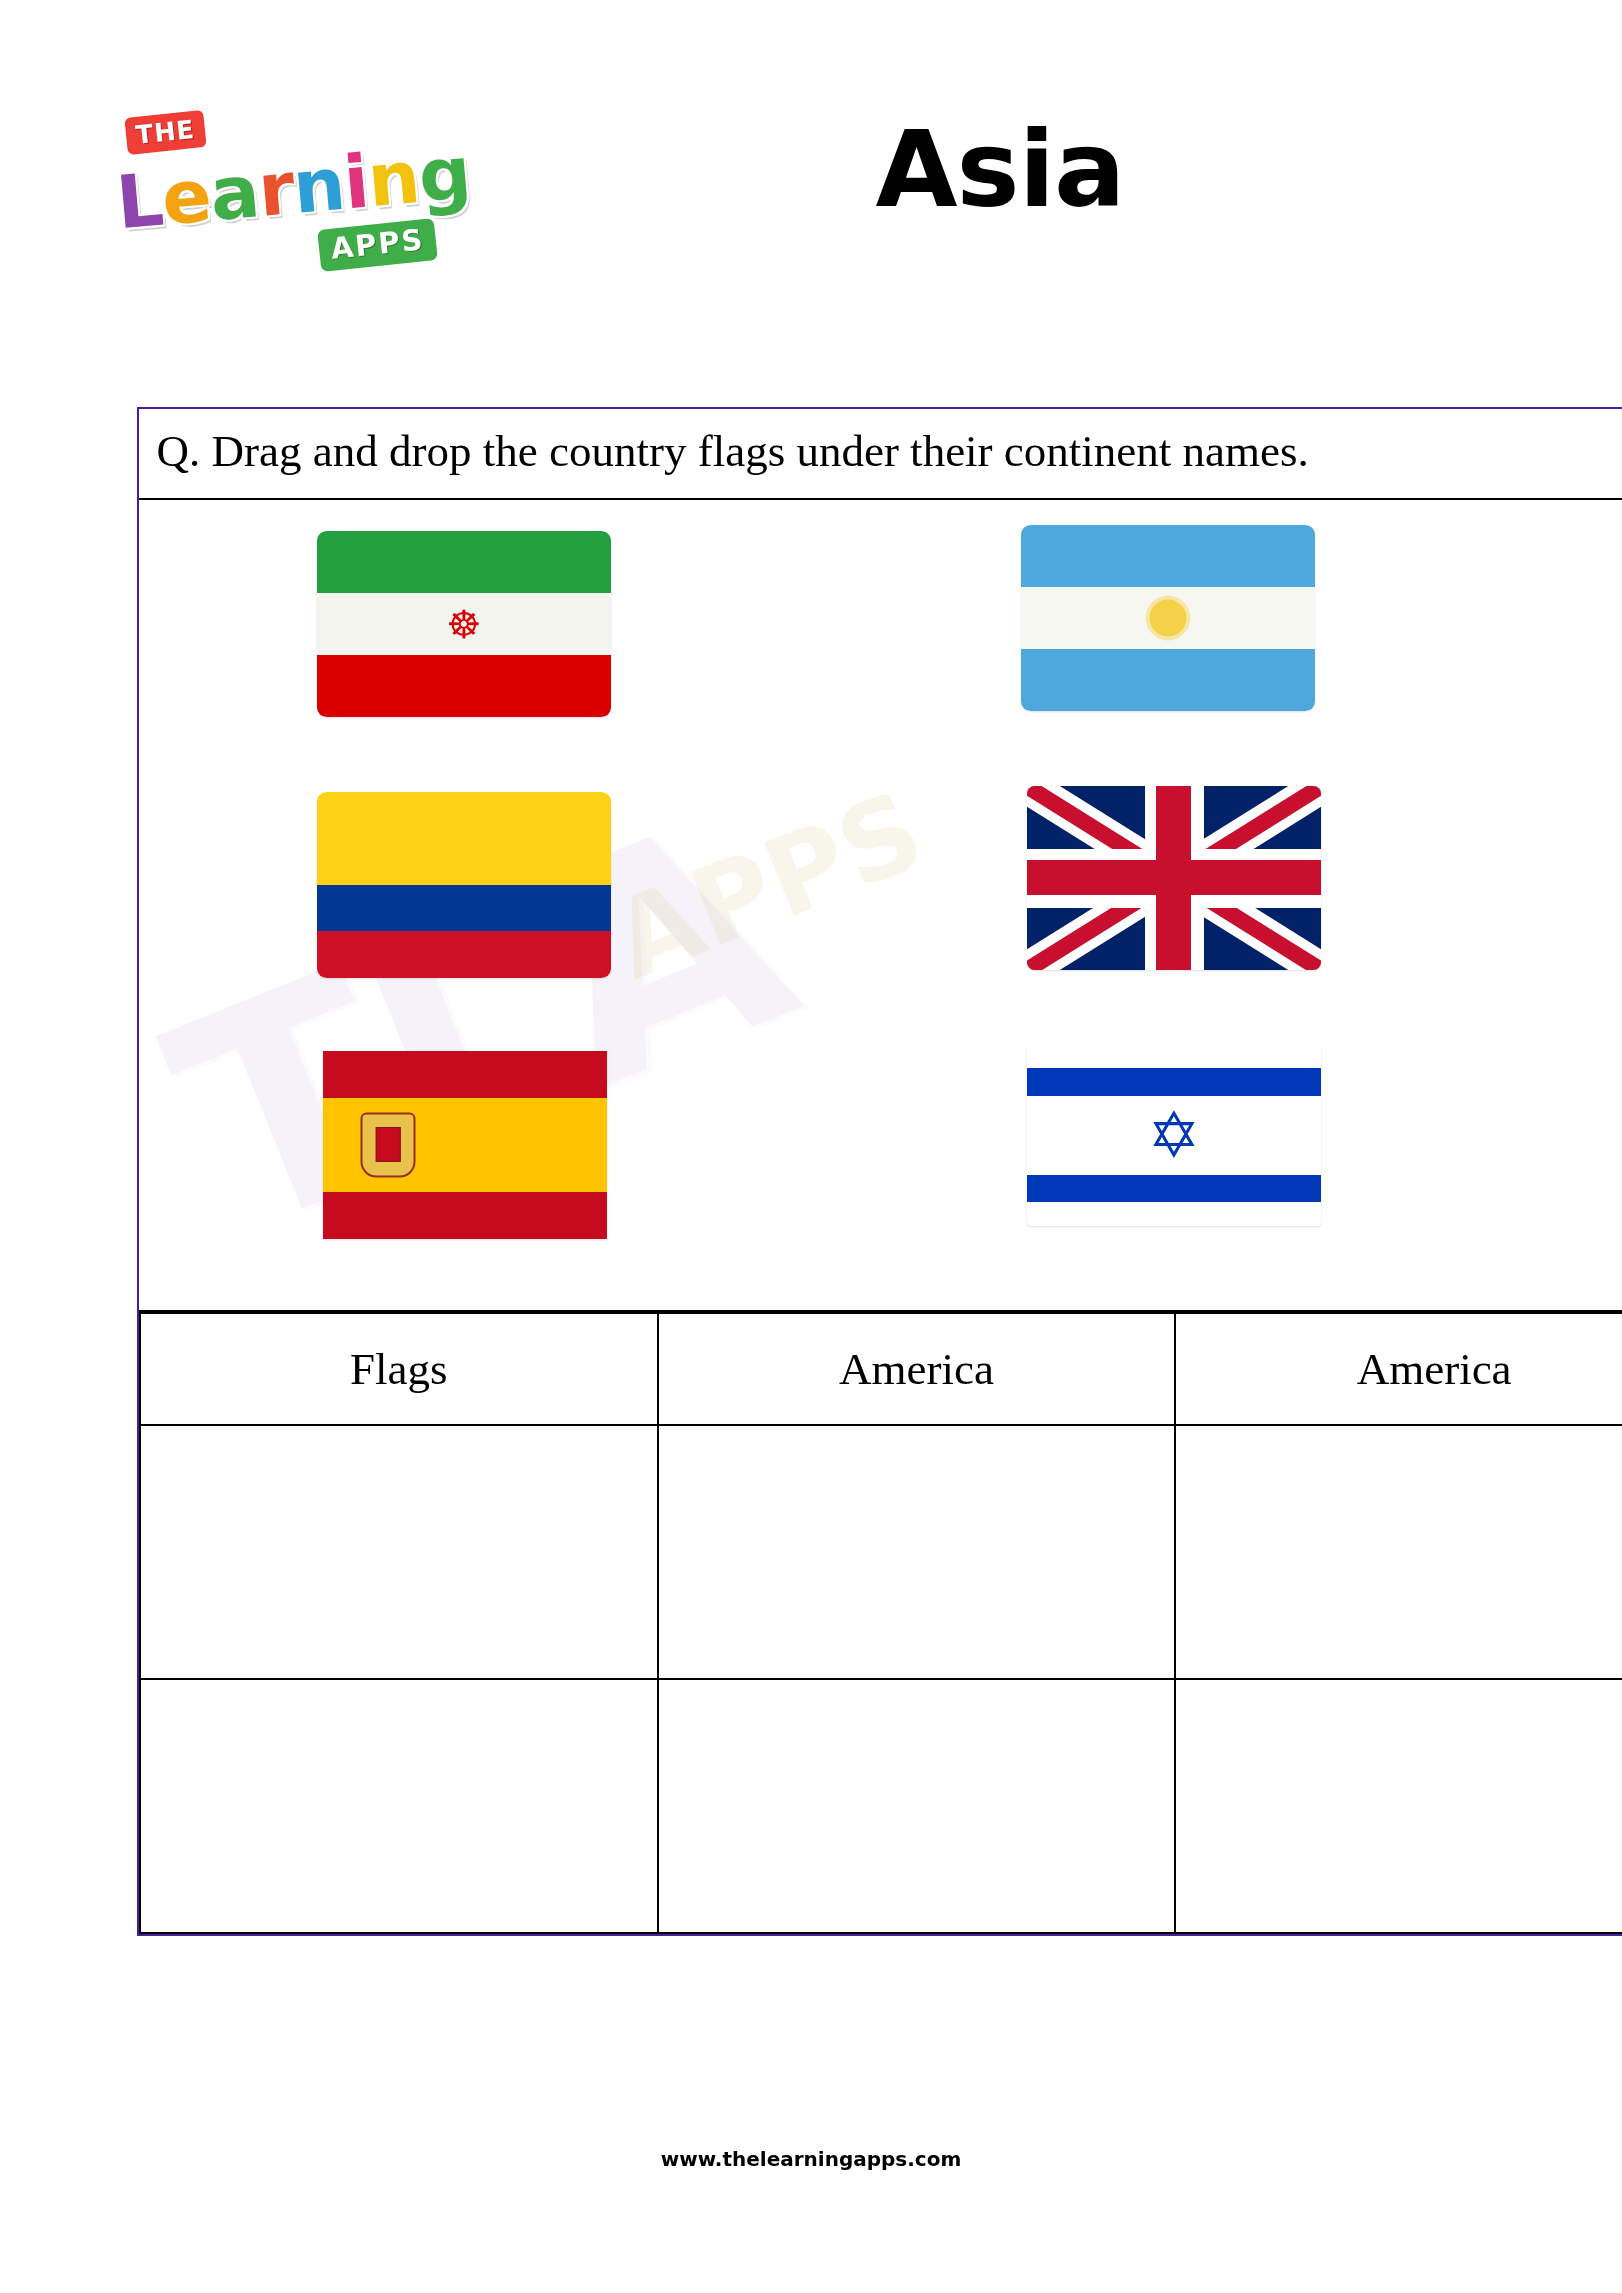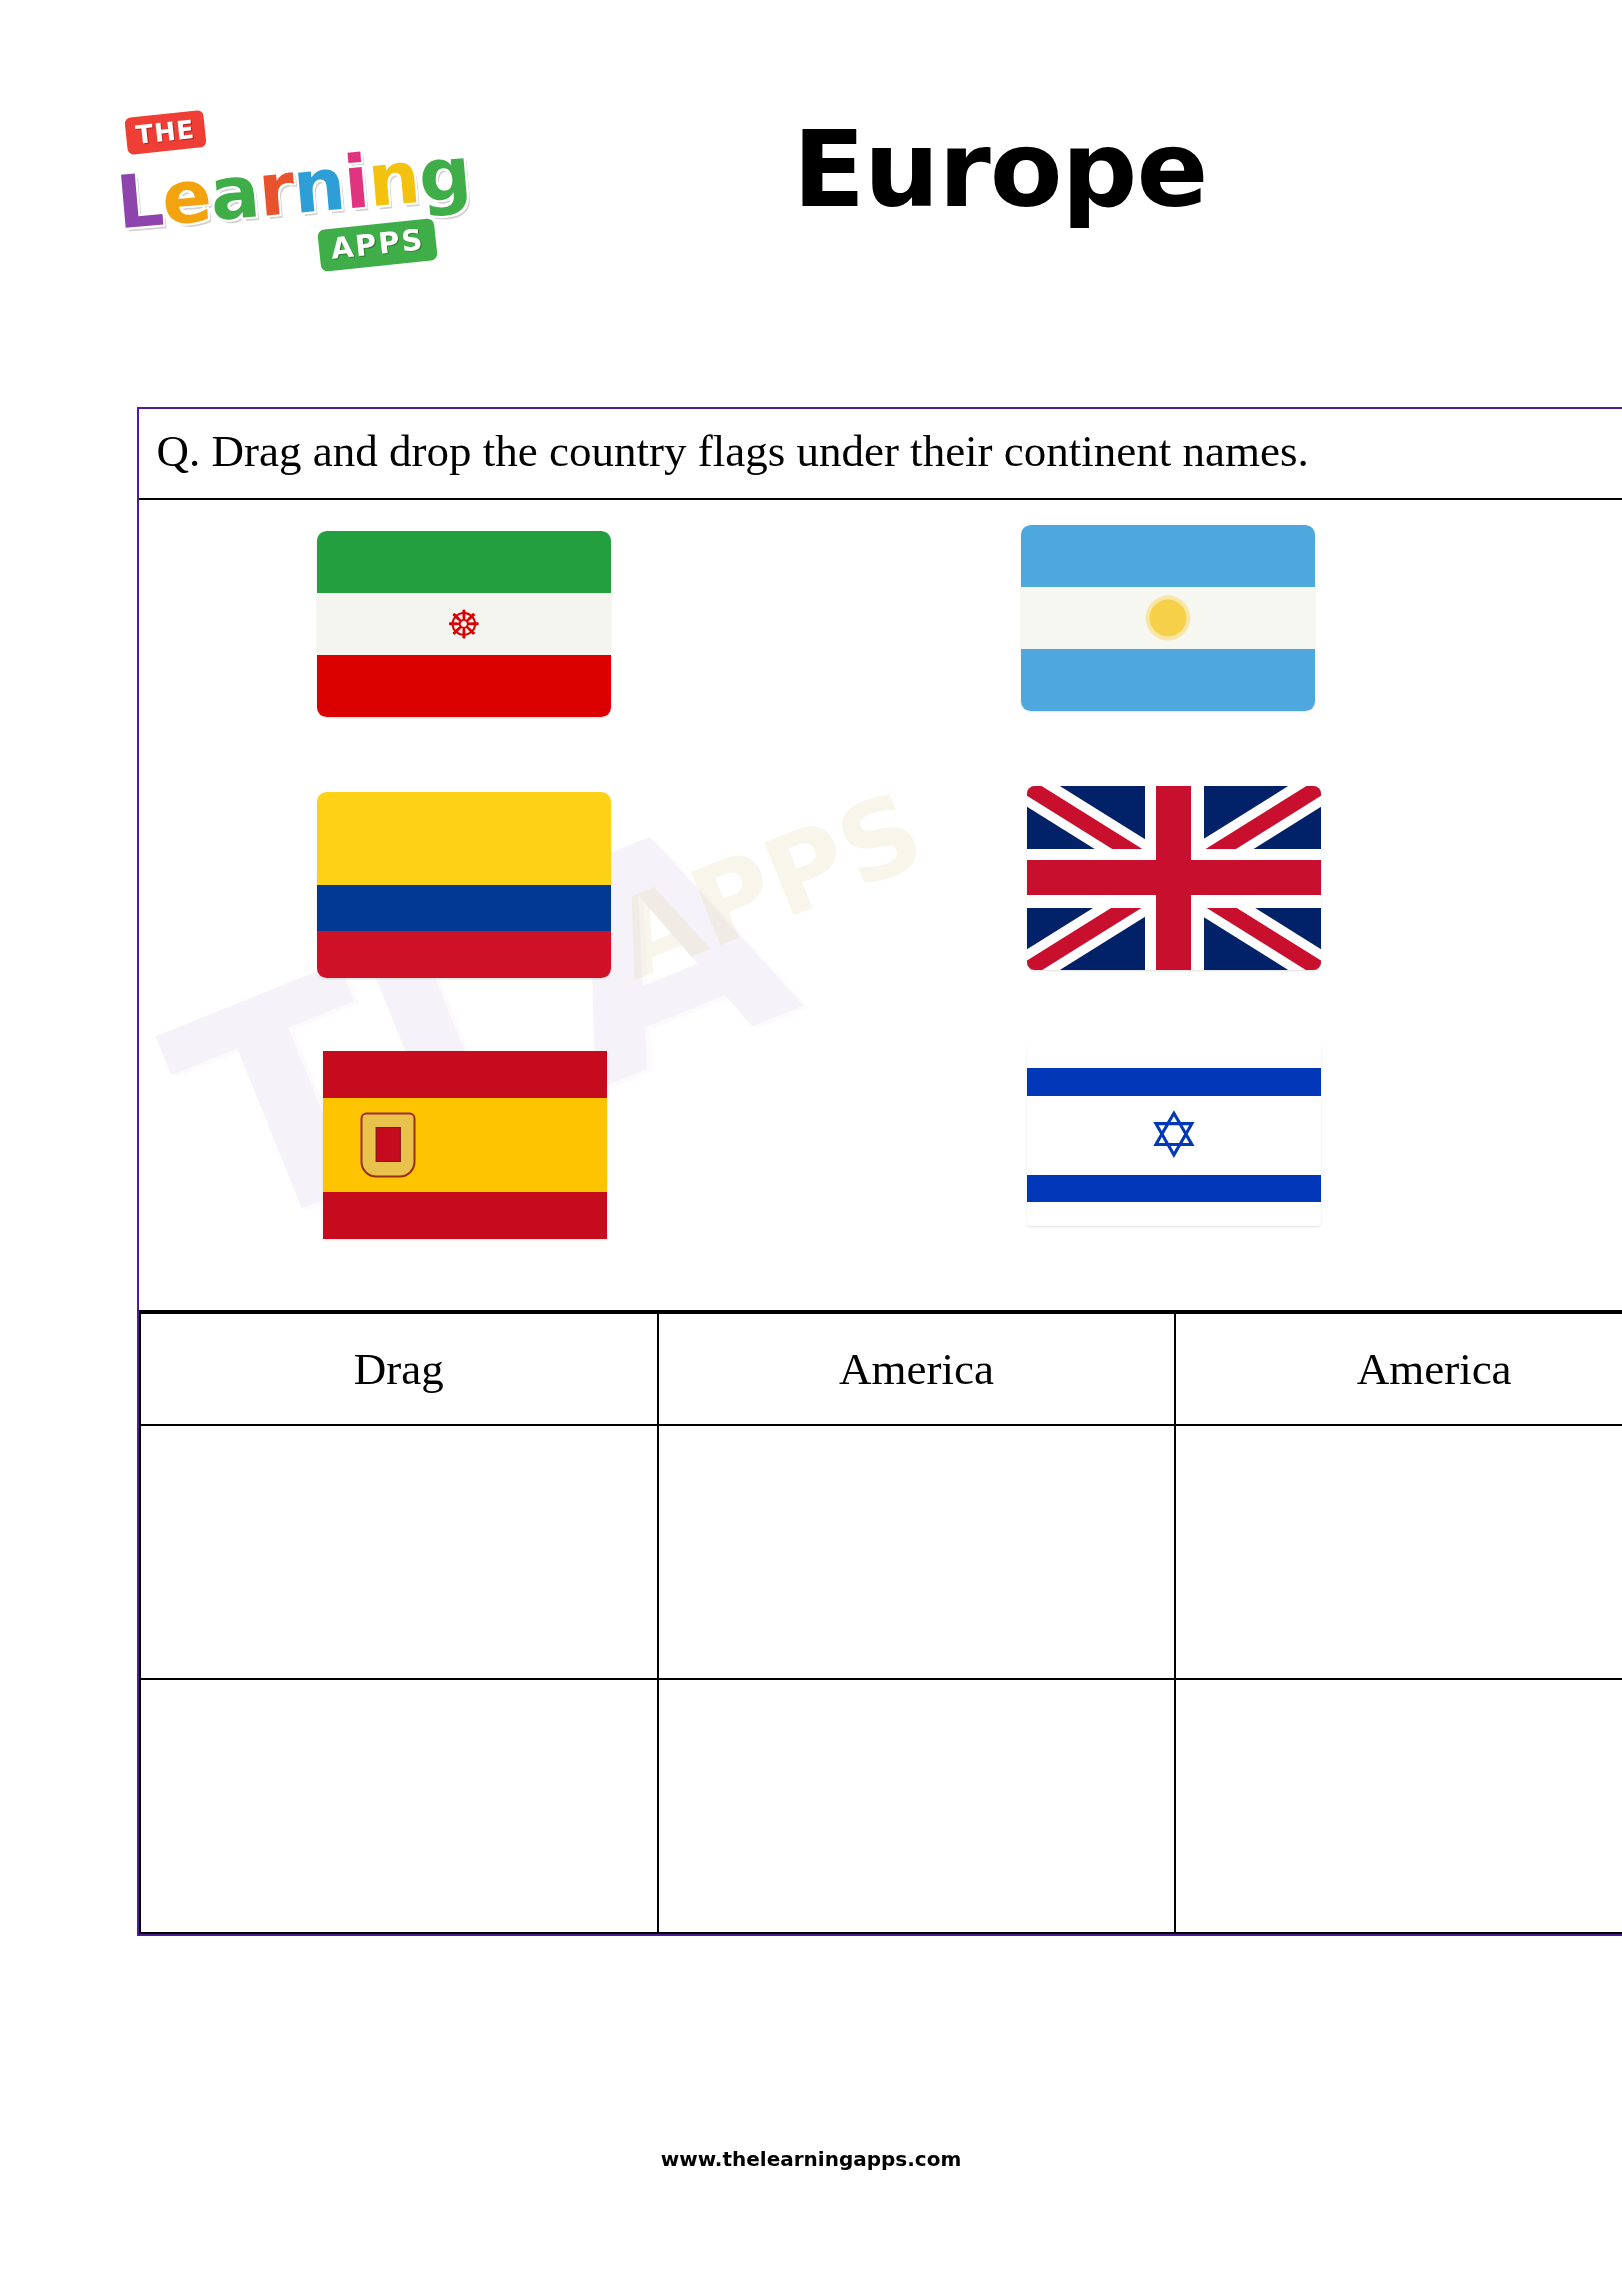--- a/index.html
+++ b/index.html
@@ -276,21 +276,21 @@
 <div class="header">
 
   <div class="logo">
     <div class="logo-the">THE</div>
     <div class="logo-word">
       <span class="lc1">L</span><span class="lc2">e</span><span class="lc3">a</span><span class="lc4">r</span><span class="lc5">n</span><span class="lc6">i</span><span class="lc7">n</span><span class="lc8">g</span>
     </div>
     <div class="logo-apps">APPS</div>
   </div>
 
-  <div class="page-title">Europe</div>
+  <div class="page-title">Asia</div>
 </div>
 
 <div class="watermark">TLA</div>
 <div class="wm2">APPS</div>
 
 <div class="sheet">
 
   <div class="question">Q. Drag and drop the country flags under their continent names.</div>
 
   <div class="flags-area">
@@ -337,21 +337,21 @@
       <div class="b1"></div>
       <div class="b2"></div>
       <div class="star">✡</div>
     </div>
 
   </div>
 
   <table class="table">
     <tbody>
         <tr class="head-row">
-      <td>Drag</td>
+      <td>Flags</td>
       <td>America</td>
       <td>America</td>
     </tr>
     <tr class="drop-row">
       <td></td>
       <td></td>
       <td></td>
     </tr>
     <tr class="drop-row">
       <td></td>

